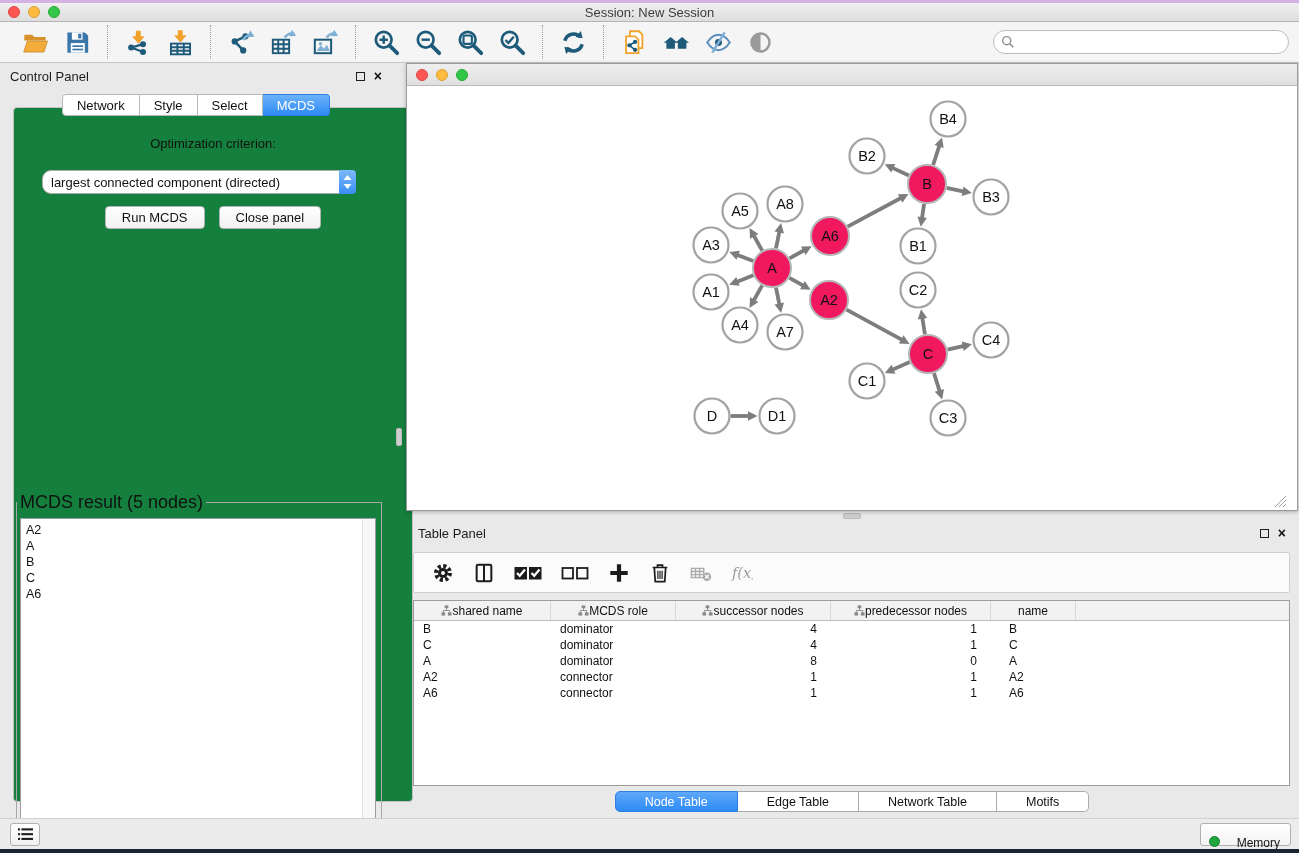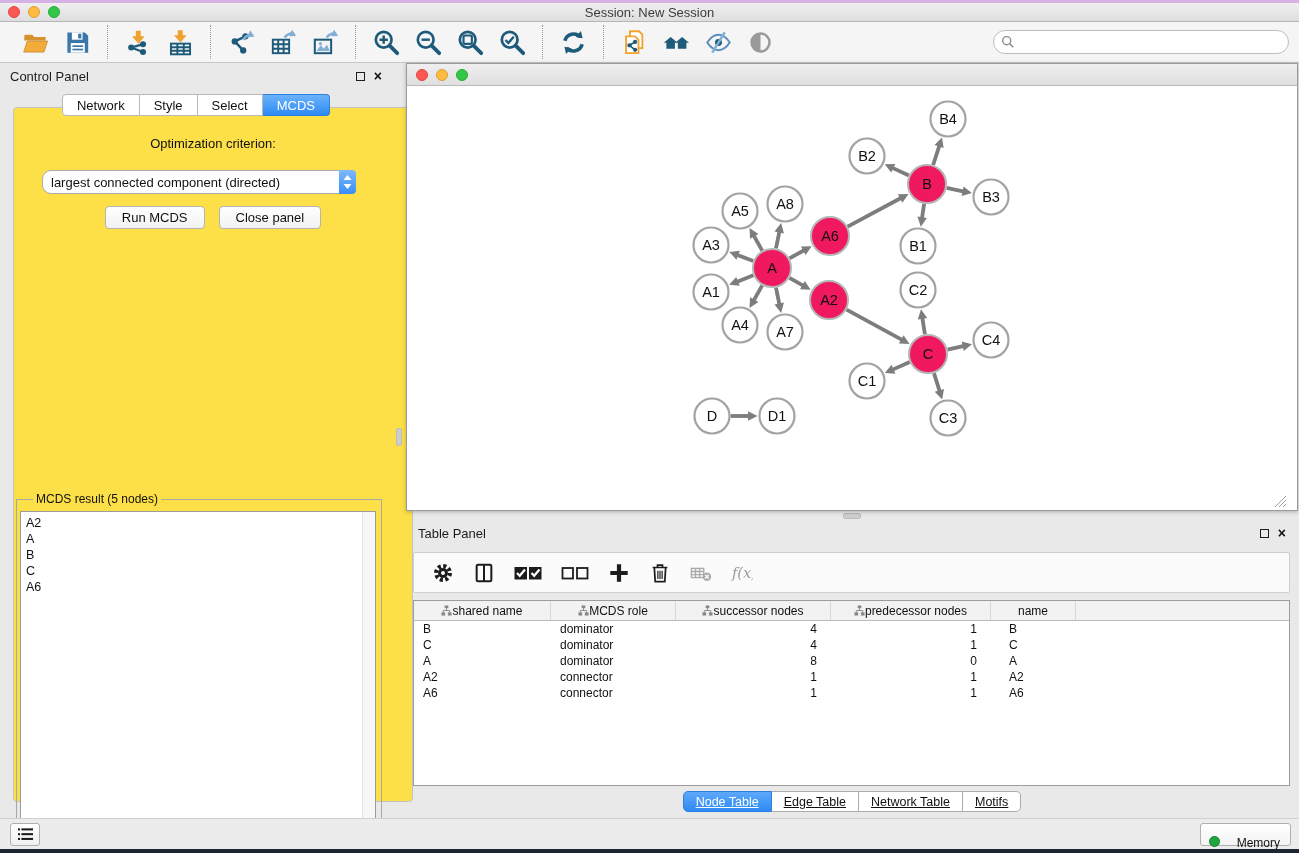--- a/index.html
+++ b/index.html
@@ -36,32 +36,32 @@
   .ph-btns { margin-left:auto; display:flex; align-items:center; gap:9px; }
   .float-box { width:9px; height:9px; border:1.5px solid #1c1c1c; display:inline-block; }
   .close-x { font-weight:bold; font-size:14px; color:#111; line-height:10px; }
   .ctl-tabs { display:flex; justify-content:center; margin-top:5px; position:relative; z-index:2; }
   .seg { height:22px; padding:0 14px; background:#fff; border:1px solid #b9b9b9; border-left:none;
     display:flex; align-items:center; font-size:13px; color:#111; }
   .seg:first-child { border-left:1px solid #b9b9b9; border-radius:4px 0 0 4px; }
   .seg:last-child { border-radius:0 4px 4px 0; }
   .seg.active { background:linear-gradient(#6cb2fa,#2d8bf5); border-color:#2d7fe0; color:#fff; }
   .ctl-pane { position:absolute; left:13px; top:44px; width:400px; height:695px;
-    background:#fde047; border:1px solid #c2c2c2; border-radius:4px; }
+    background:#15803d; border:1px solid #c2c2c2; border-radius:4px; }
   .opt-label { text-align:center; margin-top:28px; font-size:13px; color:#111; }
   .select { position:absolute; left:28px; top:62px; width:314px; height:24px; background:#fff;
     border:1px solid #ababab; border-radius:9px; display:flex; align-items:center; }
   .select .sel-text { flex:1; padding-left:8px; font-size:13px; color:#111; white-space:nowrap; overflow:hidden; }
   .stepper { width:17px; height:24px; margin-right:-1px; border-radius:0 4px 4px 0;
     background:linear-gradient(#7db9fb,#3a8ef7); display:flex; flex-direction:column; align-items:center; justify-content:center; gap:2px; }
   .btn-row { position:absolute; left:0; top:98px; width:100%; display:flex; justify-content:center; gap:14px; }
   .pushbtn { height:23px; padding:0 16px; background:linear-gradient(#ffffff,#f2f2f2); border:1px solid #b4b4b4;
     border-radius:4px; font-size:13px; color:#111; display:flex; align-items:center; font-family:"Liberation Sans",sans-serif; }
   .fieldset { position:absolute; left:2px; top:384px; width:366px; height:345px; border:1px solid #a8a8a8; margin:0 0 0 0; }
-  .fieldset legend { font-size:12px; color:#111; margin-left:16px; padding:0 3px; }
+  .fieldset legend { font-size:18px; color:#111; margin-left:0; padding:0 3px; }
   .result-list { position:absolute; left:3px; top:5px; width:356px; height:327px; background:#fff;
     border:1px solid #9c9c9c; overflow:hidden; }
   .result-scroll { position:absolute; right:0; top:0; width:13px; height:100%; background:#f7f7f7; border-left:1px solid #e2e2e2; }
   .result-list ul { list-style:none; padding:3px 0 0 5px; }
   .result-list li { font-size:12.5px; line-height:16px; color:#111; }
 
   
   .split-v { position:absolute; left:396px; top:428px; width:6px; height:18px; background:#cdcdcd; border:1px solid #bbb; border-radius:2px; }
   .split-h { position:absolute; left:843px; top:513px; width:18px; height:6px; background:#cdcdcd; border:1px solid #bbb; border-radius:2px; }
 
@@ -84,22 +84,22 @@
   .dt-hcell { display:flex; align-items:center; justify-content:center; font-size:12px; color:#111;
     border-right:1px solid #d8d8d8; position:relative; }
   .dt-hcell svg { width:11px; height:11px; }
   .dt-row { display:flex; height:16px; }
   .dt-cell { font-size:12px; color:#111; line-height:16px; white-space:nowrap; overflow:hidden; }
   .dt-cell.left { text-align:left; padding-left:9px; }
   .dt-cell.right { text-align:right; padding-right:14px; }
   .dt-cell.name { padding-left:18px; }
 
   .bottom-tabs { position:absolute; left:0; bottom:4px; width:100%; display:flex; justify-content:center; }
-  .btab { height:21px; padding:0 12px; display:flex; align-items:center; font-size:12.5px; background:#fff;
-    border:1px solid #ababab; border-left:none; color:#111;text-decoration:underline; }
+  .btab { height:21px; padding:0 29px; display:flex; align-items:center; font-size:12.5px; background:#fff;
+    border:1px solid #ababab; border-left:none; color:#111; }
   .btab:first-child { border-left:1px solid #ababab; border-radius:5px 0 0 5px; }
   .btab:last-child { border-radius:0 5px 5px 0; }
   .btab.active { background:linear-gradient(#5ea8f9,#2d8bf5); color:#fff; border-color:#2d7fe0; }
 
   
   .statusbar { position:absolute; left:0; top:818px; width:1299px; height:31px; background:#ececec; border-top:1px solid #d0d0d0; }
   .list-btn { position:absolute; left:10px; top:4px; width:30px; height:23px; background:linear-gradient(#fff,#f0f0f0);
     border:1px solid #b0b0b0; border-radius:3px; display:flex; align-items:center; justify-content:center; }
   .list-btn svg { width:17px; height:15px; }
   .memory-btn { position:absolute; right:8px; top:4px; height:23px; padding:12px 10px 0 8px; background:linear-gradient(#fff,#f3f3f3);

